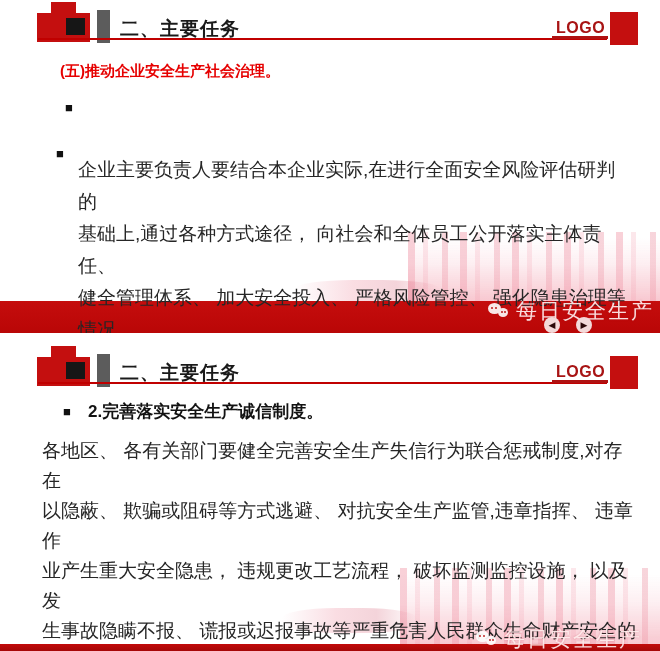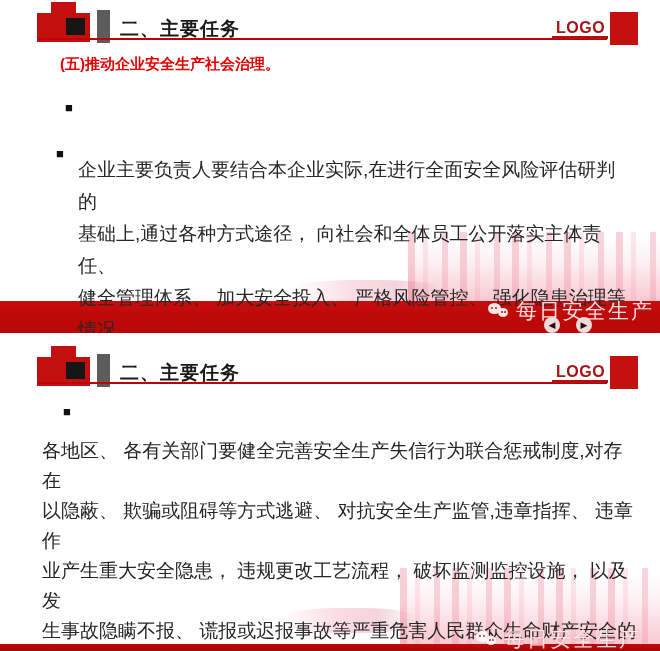--- a/index.html
+++ b/index.html
@@ -16,21 +16,21 @@
   .hdr .h-black {position:absolute;left:66px;top:18px;width:19px;height:17px;background:#161616;}
   .hdr .h-gray  {position:absolute;left:97px;top:10px;width:13px;height:33px;background:#5c5c5c;}
   .hdr .h-line  {position:absolute;left:38px;top:38px;width:569px;height:2px;background:#c00000;}
   .hdr .h-title {position:absolute;left:120px;top:16px;font-size:19px;font-weight:bold;color:#1a1a1a;letter-spacing:1px;white-space:nowrap;}
   .hdr .h-logo  {position:absolute;left:556px;top:19px;width:52px;text-align:left;
                  font-size:16px;font-weight:bold;color:#a81414;letter-spacing:0.5px;}
   .hdr .h-logoul{position:absolute;left:552px;top:36px;width:56px;height:3px;background:#b01212;}
   .hdr .h-sq    {position:absolute;left:610px;top:12px;width:28px;height:33px;background:#c40f0f;}
 
   
-  .subtitle{position:absolute;left:60px;top:55px;font-size:15px;font-weight:bold;color:#e60000;white-space:nowrap;}
+  .subtitle{position:absolute;left:60px;top:62px;font-size:15px;font-weight:bold;color:#e60000;white-space:nowrap;}
   .sec-bullet{position:absolute;font-size:13px;color:#111;}
   .sec-head{position:absolute;font-size:17px;font-weight:bold;color:#121212;white-space:nowrap;}
   .b1-bullet{left:65px;top:100px;}
   .b1-head{left:97px;top:96px;}
   .body-bullet{position:absolute;left:56px;top:146px;font-size:13px;color:#111;z-index:3;}
   .bodytext{position:absolute;font-size:19px;color:#262626;white-space:pre-line;z-index:3;}
   .body1{left:78px;top:154px;width:556px;line-height:32px;}
 
   
   .s2 .hdr{top:11px;}
@@ -137,20 +137,21 @@
       <div class="h-black"></div>
       <div class="h-gray"></div>
       <div class="h-line"></div>
       <div class="h-title">二、主要任务</div>
       <div class="h-logo">LOGO</div>
       <div class="h-logoul"></div>
       <div class="h-sq"></div>
     </div>
 
     <div class="sec-bullet b2-bullet">■</div>
+    <div class="sec-head b2-head">2.完善落实安全生产诚信制度。</div>
 
     <div class="bodytext body2">各地区、 各有关部门要健全完善安全生产失信行为联合惩戒制度,对存在
 以隐蔽、 欺骗或阻碍等方式逃避、 对抗安全生产监管,违章指挥、 违章作
 业产生重大安全隐患， 违规更改工艺流程， 破坏监测监控设施， 以及发
 生事故隐瞒不报、 谎报或迟报事故等严重危害人民群众生命财产安全的
 主现故意行为的单位及主要责任人， 依法依规将其纳入信用记录， 加强
 失信惩戒， 从严监管。 2020年底前， 修订完成加强企业安全生产诚信体
 系建设制度。</div>
 
     <div class="city city2"></div>

